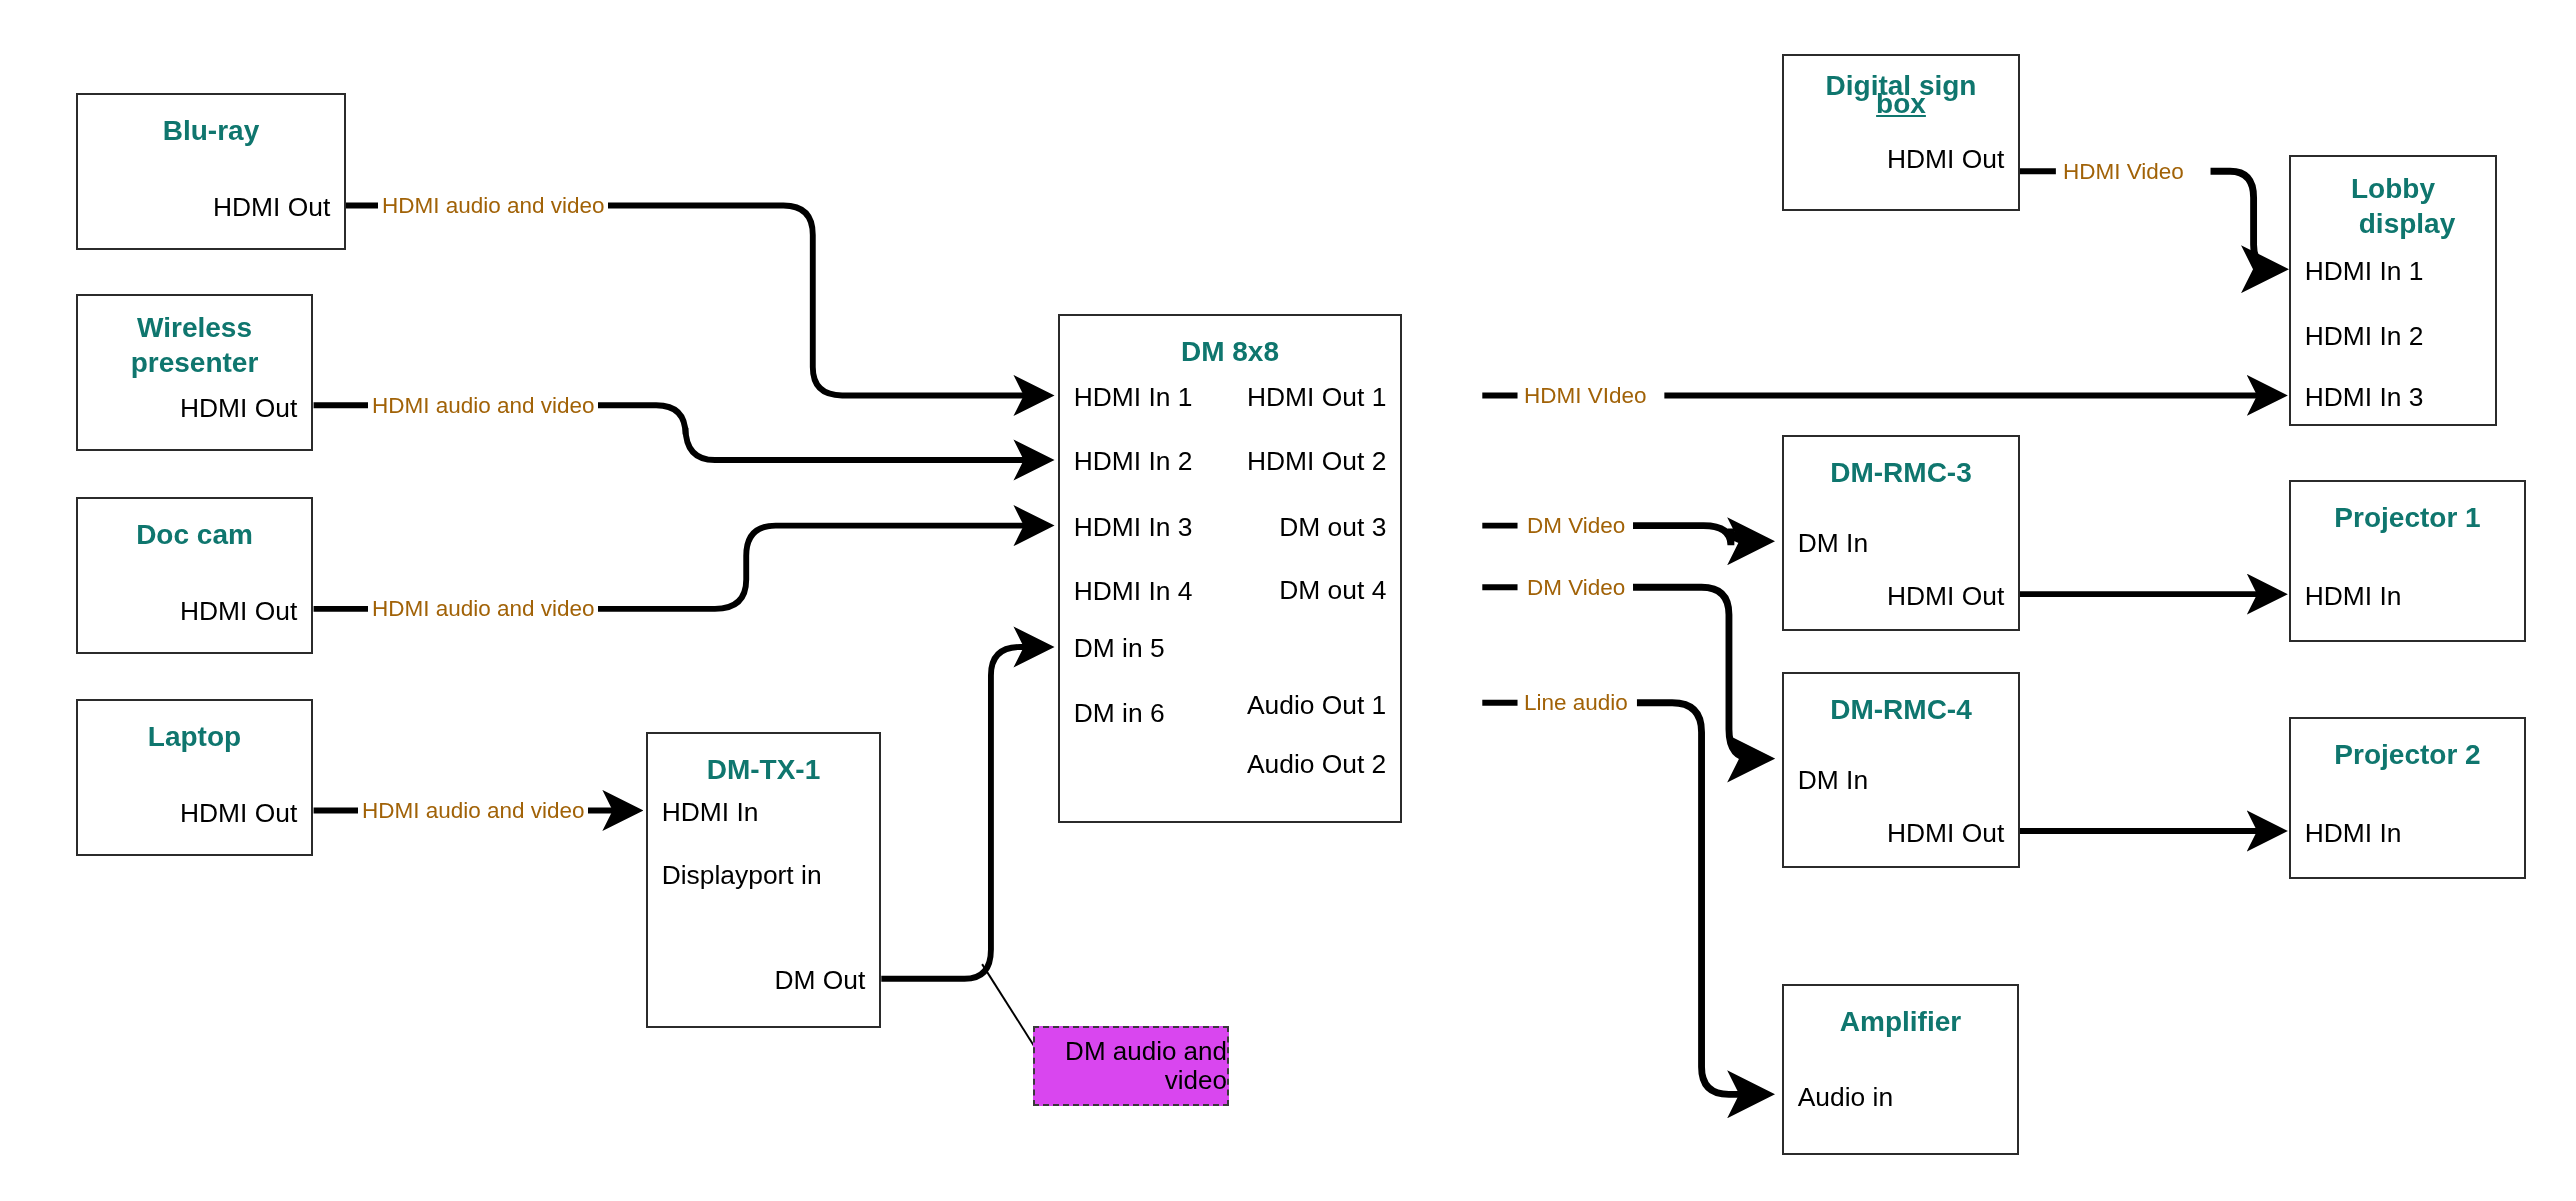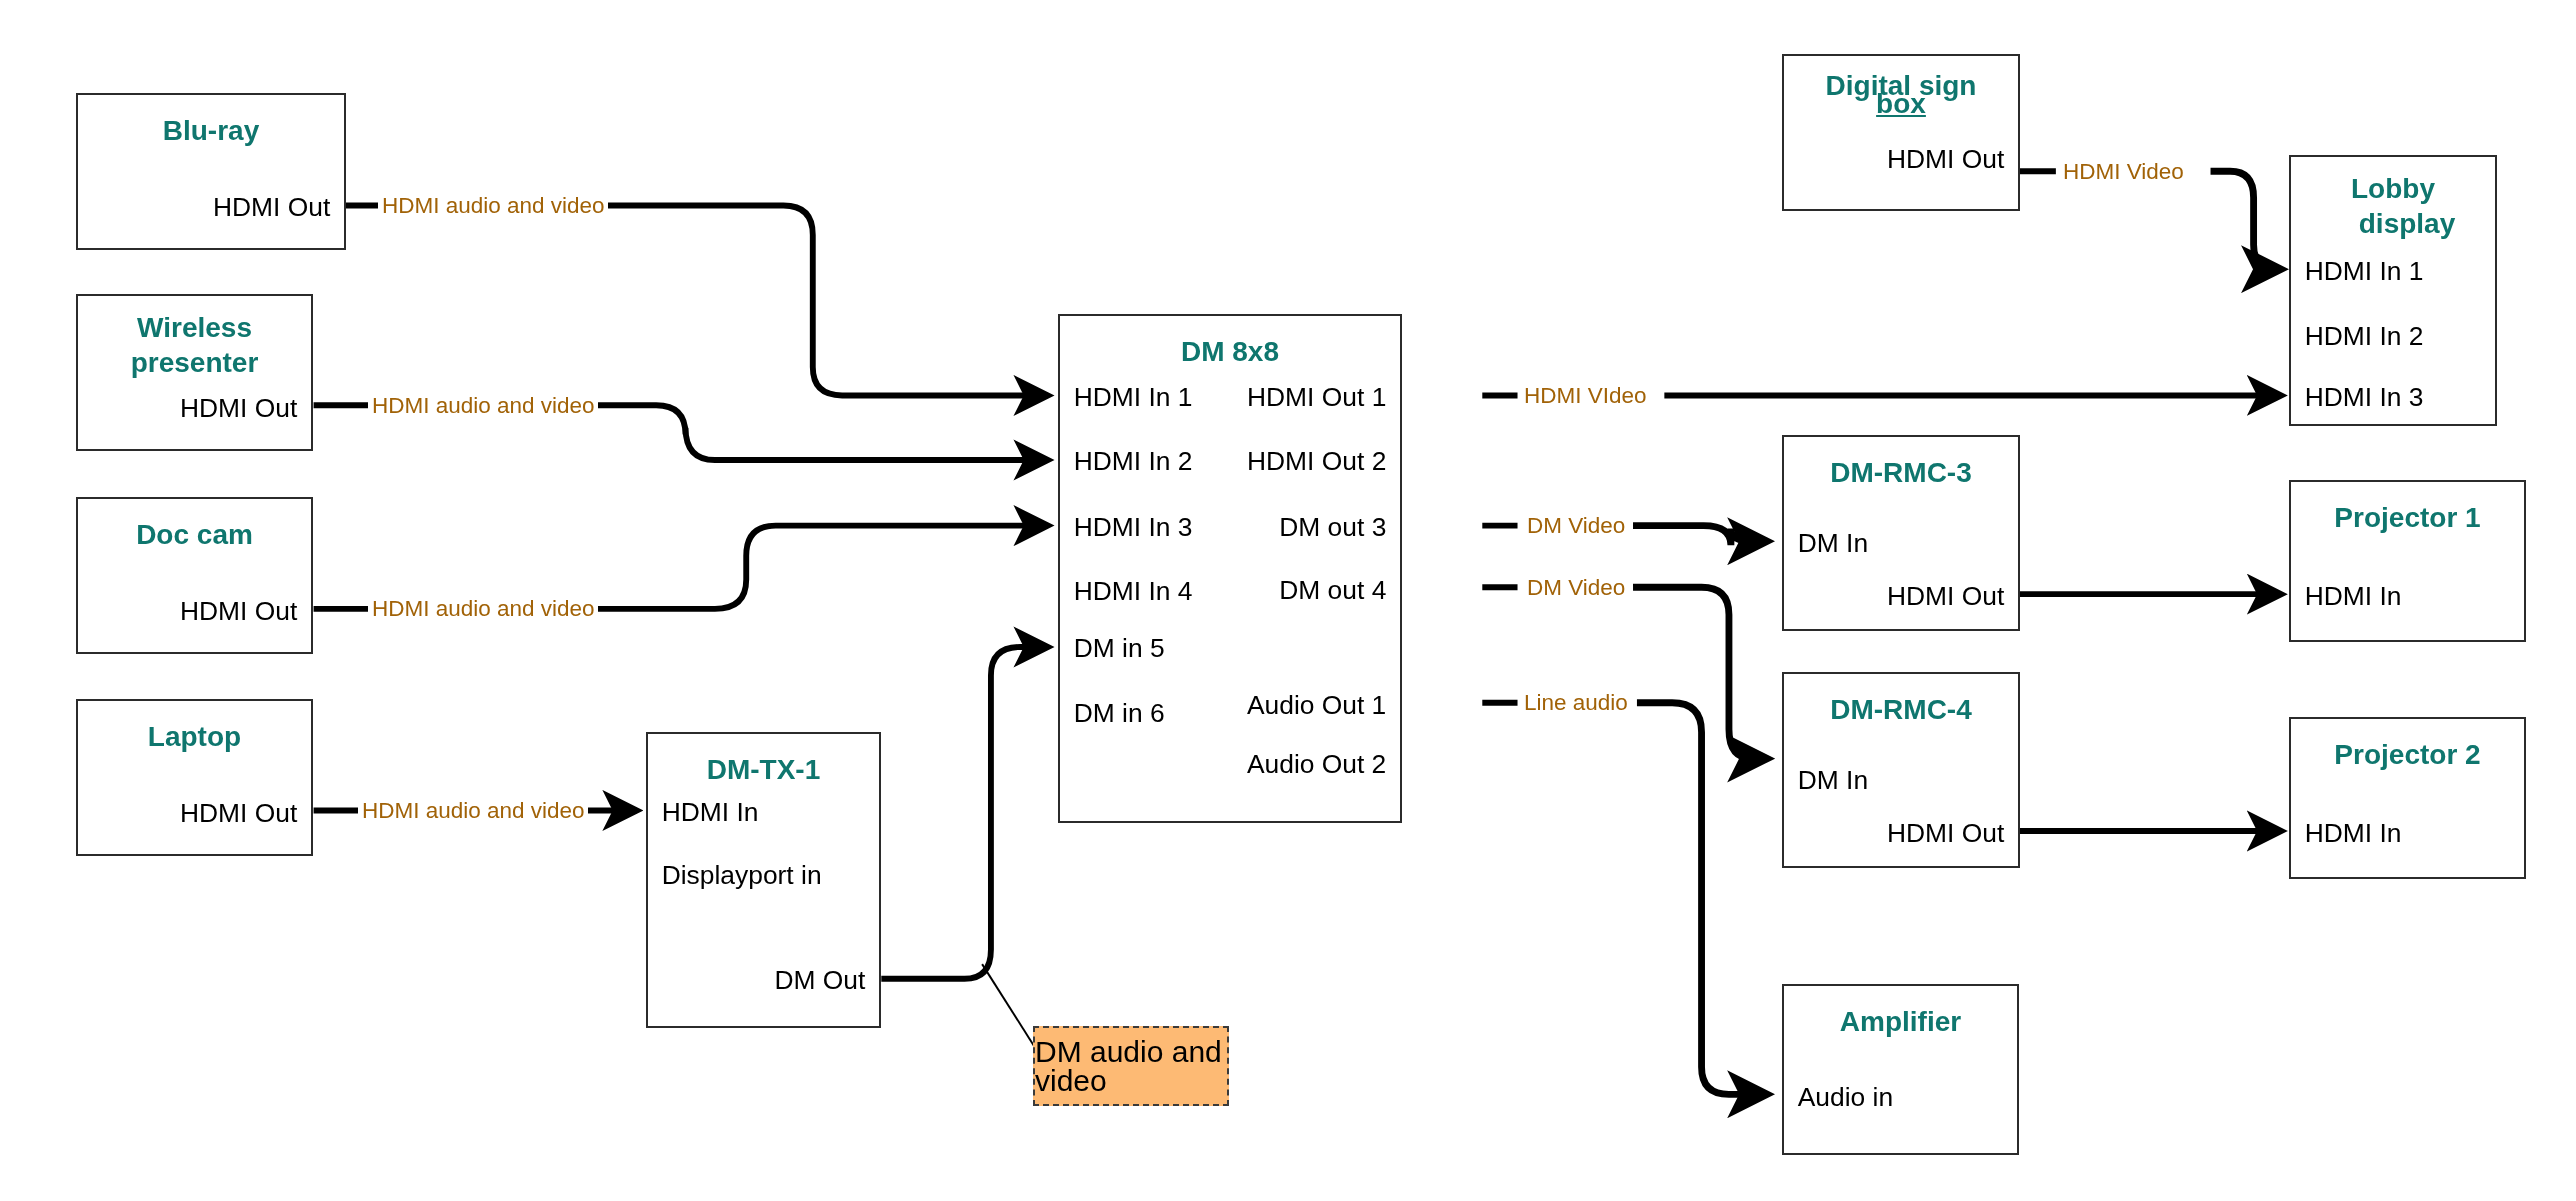--- a/index.html
+++ b/index.html
@@ -57,25 +57,25 @@
     color: #a16207;
     background: #ffffff;
     white-space: nowrap;
     padding: 0 3.9px;
     z-index: 6;
   }
   .annotation {
     position: absolute;
     box-sizing: border-box;
     border: 2px dashed #3a3a3a;
-    background: #fdba74;
-    font-size: 30px;
+    background: #d946ef;
+    font-size: 26px;
     line-height: 29px;
     color: #000000;
-    text-align: left;
+    text-align: right;
     display: flex;
     align-items: center;
     justify-content: center;
     z-index: 5;
   }
 </style>
 </head>
 <body>
 
 <div id="canvas">

